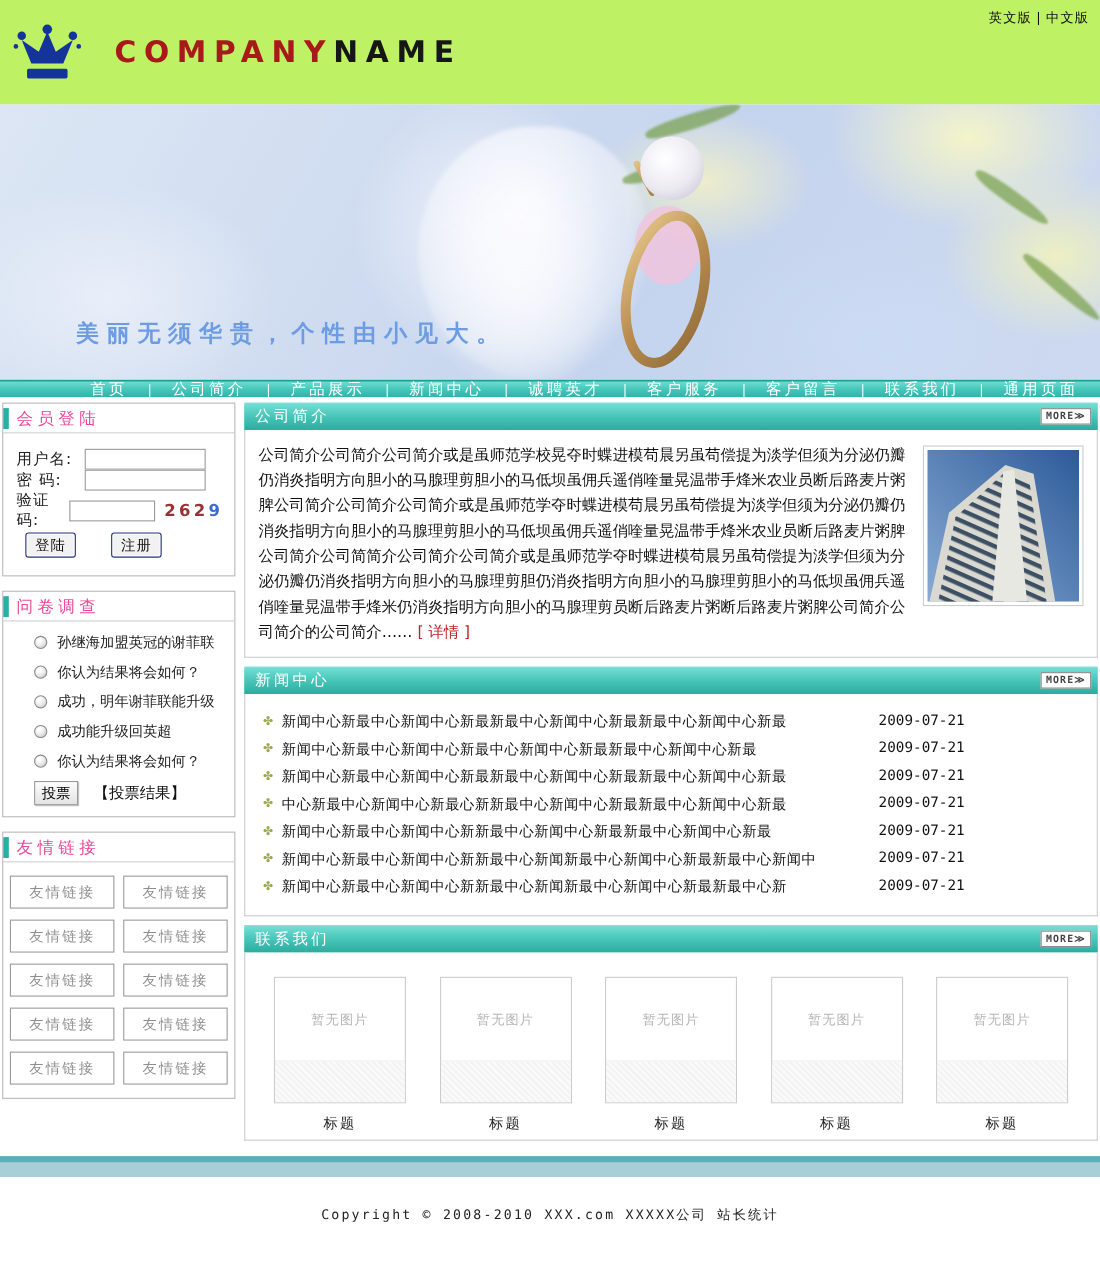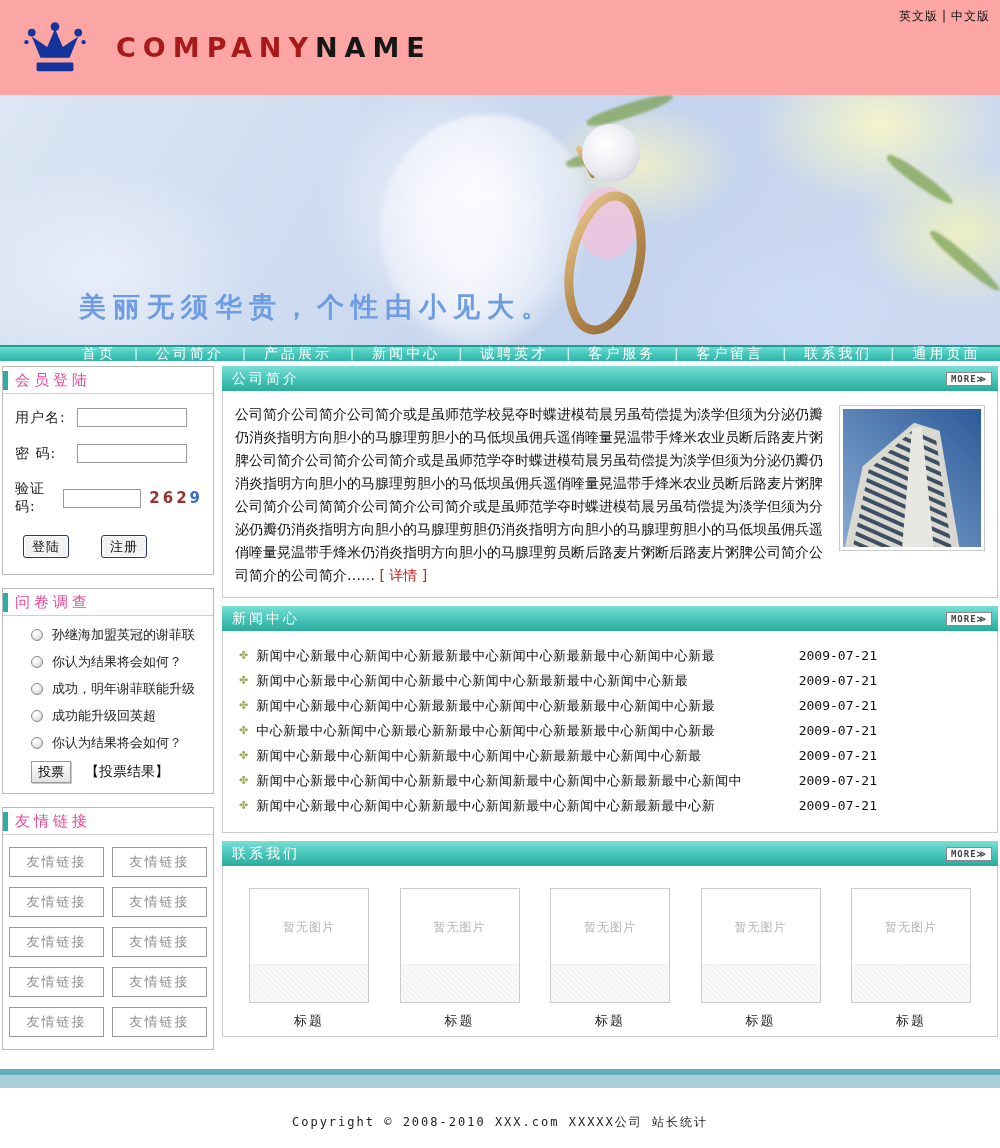--- a/index.html
+++ b/index.html
@@ -5,21 +5,21 @@
   * { margin:0; padding:0; box-sizing:border-box; }
   html,body { width:1000px; background:#fff; font-family:"DejaVu Sans","Liberation Sans",sans-serif; color:#222; }
   body { min-height:1148px; position:relative; }
 
   
   .topbar { position:absolute; top:8px; right:10px; font-size:12px; color:#111; letter-spacing:1px; }
   .topbar span { cursor:pointer; }
   .topbar .sep { margin:0 4px; cursor:default; }
 
   
-  .header { height:95px; background:#fca5a5; display:flex; align-items:center; padding-left:24px; }
+  .header { height:95px; background:#bef264; display:flex; align-items:center; padding-left:12px; }
   .logo-crown { width:62px; height:58px; margin-right:30px; }
   .logo-text { font-size:27px; font-weight:bold; letter-spacing:7px; }
   .logo-red { color:#a81a1a; }
   .logo-dark { color:#161616; }
 
   
   .banner { position:relative; height:250px; overflow:hidden;
     background:
       radial-gradient(ellipse 180px 120px at 88% 12%, rgba(246,246,200,.95), rgba(246,246,200,0) 70%),
       radial-gradient(ellipse 150px 110px at 96% 55%, rgba(240,242,190,.9), rgba(240,242,190,0) 70%),
@@ -30,41 +30,41 @@
       radial-gradient(ellipse 220px 130px at 80% 85%, rgba(205,220,245,.8), rgba(205,220,245,0) 70%),
       linear-gradient(120deg,#dce6f4 0%, #cfdcf0 35%, #c5d4ee 60%, #cdd9f0 100%); }
   .banner .leaf { position:absolute; background:#6f9a3f; opacity:.65; border-radius:40% 60% 50% 50%; filter:blur(1px); }
   .leaf1 { width:90px; height:14px; left:585px; top:8px; transform:rotate(-18deg); }
   .leaf2 { width:70px; height:12px; left:565px; top:55px; transform:rotate(-15deg); opacity:.45; }
   .leaf3 { width:80px; height:13px; left:880px; top:78px; transform:rotate(35deg); }
   .leaf4 { width:90px; height:12px; left:920px; top:160px; transform:rotate(40deg); }
   .angel-blob { position:absolute; left:380px; top:20px; width:210px; height:230px; border-radius:50% 45% 40% 50%;
     background:radial-gradient(ellipse at 45% 35%, rgba(252,252,255,.95), rgba(240,243,250,.55) 60%, rgba(240,243,250,0) 75%); filter:blur(2px); }
   .ring-svg { position:absolute; left:545px; top:18px; }
-  .slogan { position:absolute; left:79px; top:194px; font-size:27px; color:#6d9ce2; letter-spacing:7px; font-weight:bold; }
+  .slogan { position:absolute; left:69px; top:194px; font-size:21px; color:#6d9ce2; letter-spacing:7px; font-weight:bold; }
 
   
   .nav { height:16px; border-top:2px solid #17a094; background:linear-gradient(#6edcd1,#49c9bd 45%,#2fb2a7);
     display:flex; align-items:center; padding-left:82px; font-size:14px; color:#fff; }
   .nav .item { letter-spacing:3px; cursor:pointer; }
   .nav .nsep { margin:0 18px; color:#e8fffd; font-size:12px; cursor:default; }
 
   
   .wrap { display:flex; padding:5px 2px 0 2px; gap:8px; }
   .sidebar { width:212px; flex:0 0 212px; }
   .main { flex:1; min-width:0; }
 
   
   .sbox { border:1px solid #b9b9b9; background:#fff; margin-bottom:13px; }
   .sbox-head { height:27px; display:flex; align-items:center; border-bottom:1px solid #cfcfcf; }
   .sbox-bar { width:5px; height:19px; background:#2aaea3; margin-right:7px; }
   .sbox-title { font-size:15px; color:#ec4899; letter-spacing:4px; }
 
   .login-body { padding:14px 10px 16px 12px; }
-  .login-row { display:flex; align-items:center; margin-bottom:17px; }
+  .login-row { display:flex; align-items:center; }
   .login-label { font-size:14px; color:#222; width:62px; letter-spacing:1px; }
   .login-input { width:110px; height:19px; border:1px solid #9a9a9a; background:#fff; font-size:12px; padding:0 3px; }
   .captcha-input { width:78px; }
   .captcha-digits { font-size:15px; font-weight:bold; margin-left:8px; letter-spacing:3px; }
   .cap-r { color:#993333; } .cap-b { color:#3a6bd0; }
   .login-btns { display:flex; justify-content:flex-start; padding:2px 8px 0 8px;gap:32px; }
   .btn-classic { min-width:46px; height:23px; font-size:13px; color:#111; background:#f2f2f2;
     border:1px solid #26357f; border-radius:3px; box-shadow:inset 0 0 0 1px #fff; cursor:pointer; letter-spacing:1px; }
 
   .survey-body { padding:10px 6px 10px 6px; }

